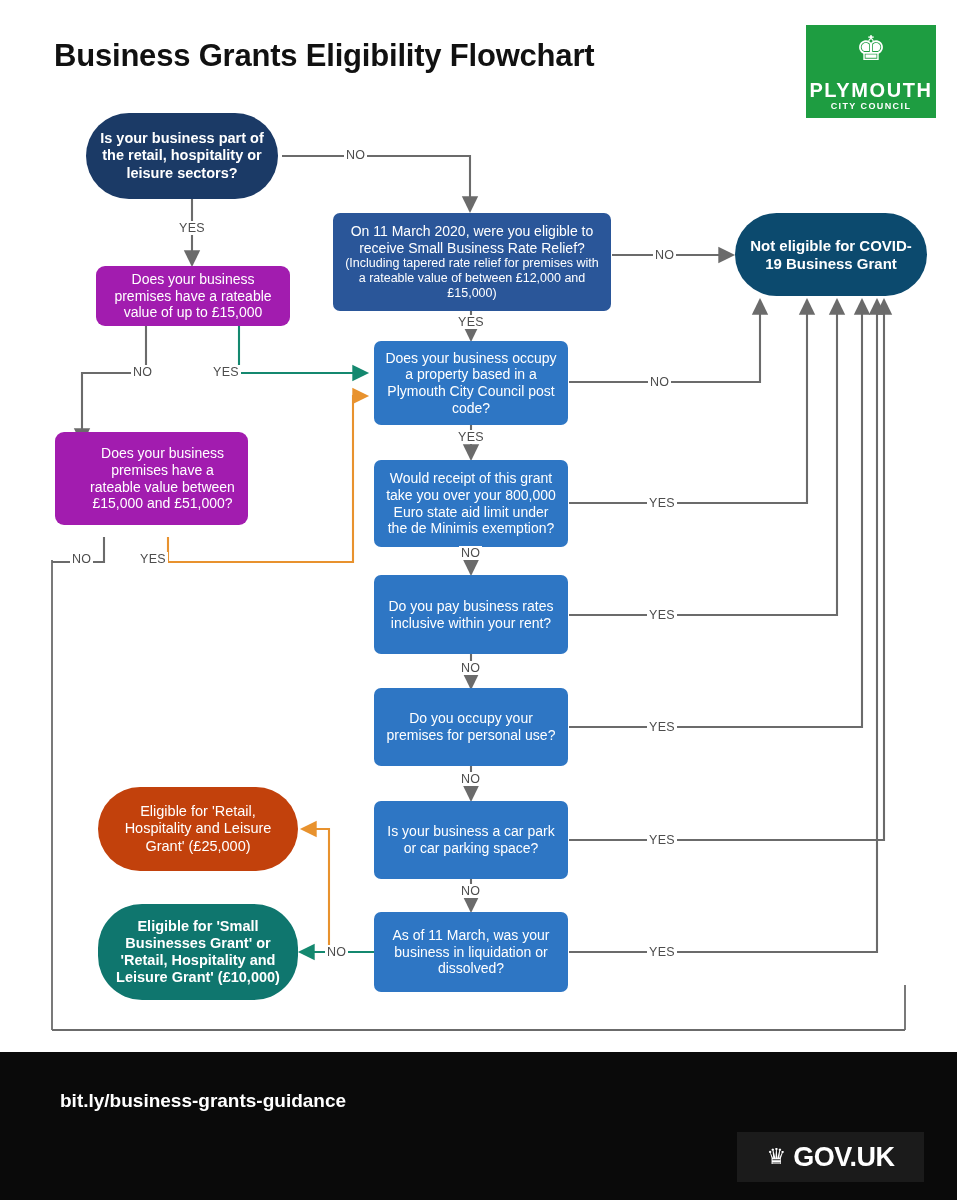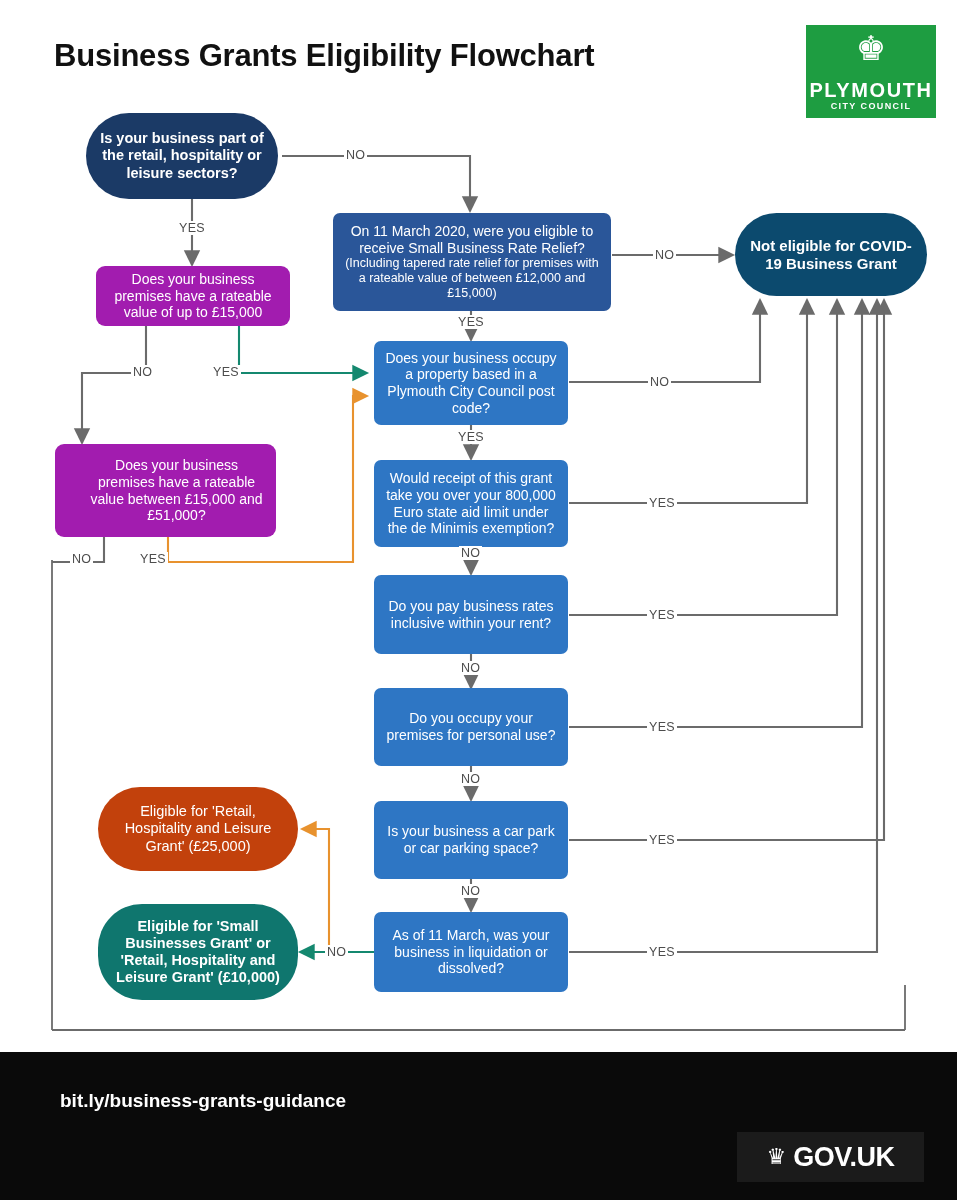--- a/index.html
+++ b/index.html
@@ -126,21 +126,21 @@
 
   <div class="node n-start" style="left:86px;top:113px;width:192px;height:86px;">Is your business part of the retail, hospitality or leisure sectors?</div>
 
   <div class="node n-dark" style="left:333px;top:213px;width:278px;height:98px;flex-direction:column;">
     <span>On 11 March 2020, were you eligible to receive Small Business Rate Relief?</span>
     <span class="small">(Including tapered rate relief for premises with a rateable value of between £12,000 and £15,000)</span>
   </div>
 
   <div class="node n-light" style="left:96px;top:266px;width:194px;height:60px;">Does your business premises have a rateable value of up to £15,000</div>
 
-  <div class="node n-light" style="left:55px;top:444px;width:221px;height:93px;padding-left:30px;">Does your business premises have a rateable value between £15,000 and £51,000?</div>
+  <div class="node n-light" style="left:55px;top:432px;width:193px;height:93px;padding-left:30px;">Does your business premises have a rateable value between £15,000 and £51,000?</div>
 
   <div class="node n-red" style="left:735px;top:213px;width:192px;height:83px;">Not eligible for COVID-19 Business Grant</div>
 
   <div class="node n-mid" style="left:374px;top:341px;width:194px;height:84px;">Does your business occupy a property based in a Plymouth City Council post code?</div>
 
   <div class="node n-mid" style="left:374px;top:460px;width:194px;height:87px;">Would receipt of this grant take you over your 800,000 Euro state aid limit under the de Minimis exemption?</div>
 
   <div class="node n-mid" style="left:374px;top:575px;width:194px;height:79px;">Do you pay business rates inclusive within your rent?</div>
 
   <div class="node n-mid" style="left:374px;top:688px;width:194px;height:78px;">Do you occupy your premises for personal use?</div>

